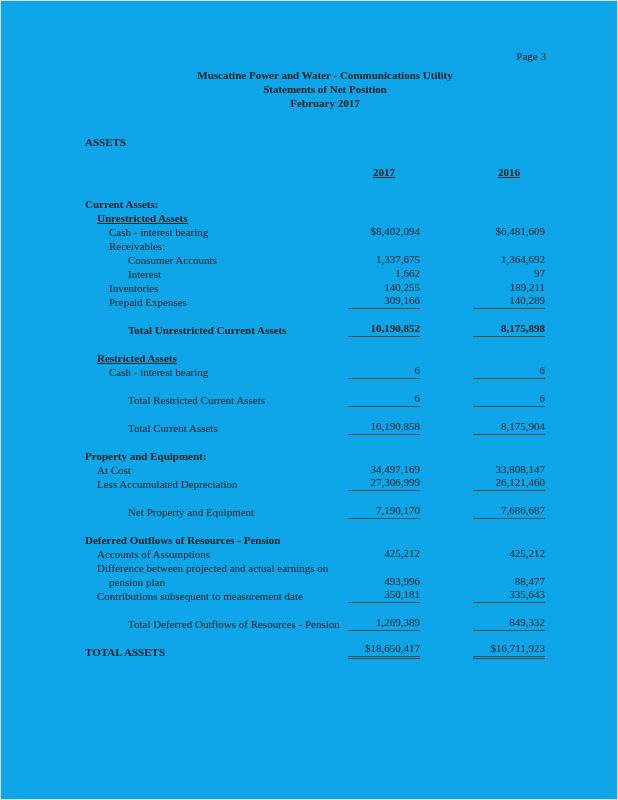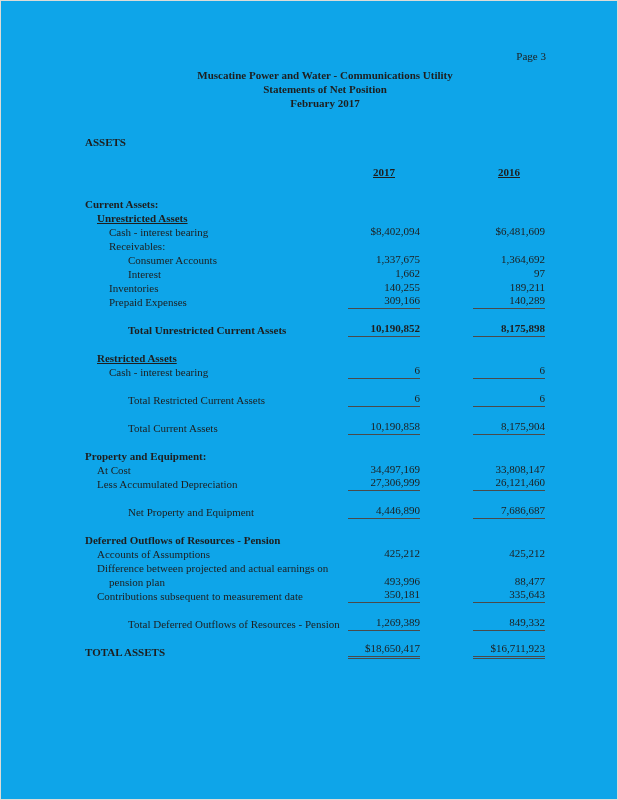--- a/index.html
+++ b/index.html
@@ -164,21 +164,21 @@
           <div class="val">33,808,147</div>
         </div>
         <div class="row">
           <div class="label ind1">Less Accumulated Depreciation</div>
           <div class="val rule-single">27,306,999</div>
           <div class="colgap"></div>
           <div class="val rule-single">26,121,460</div>
         </div>
         <div class="row" style="margin-top: 14px;">
           <div class="label ind3">Net Property and Equipment</div>
-          <div class="val rule-single">4,446,890</div>
+          <div class="val rule-single">7,190,170</div>
           <div class="colgap"></div>
           <div class="val rule-single">7,686,687</div>
         </div>
         <div class="row" style="margin-top: 14px;">
           <div class="label ind0 b">Deferred Outflows of Resources - Pension</div>
           <div class="val"></div>
           <div class="colgap"></div>
           <div class="val"></div>
         </div>
         <div class="row">

